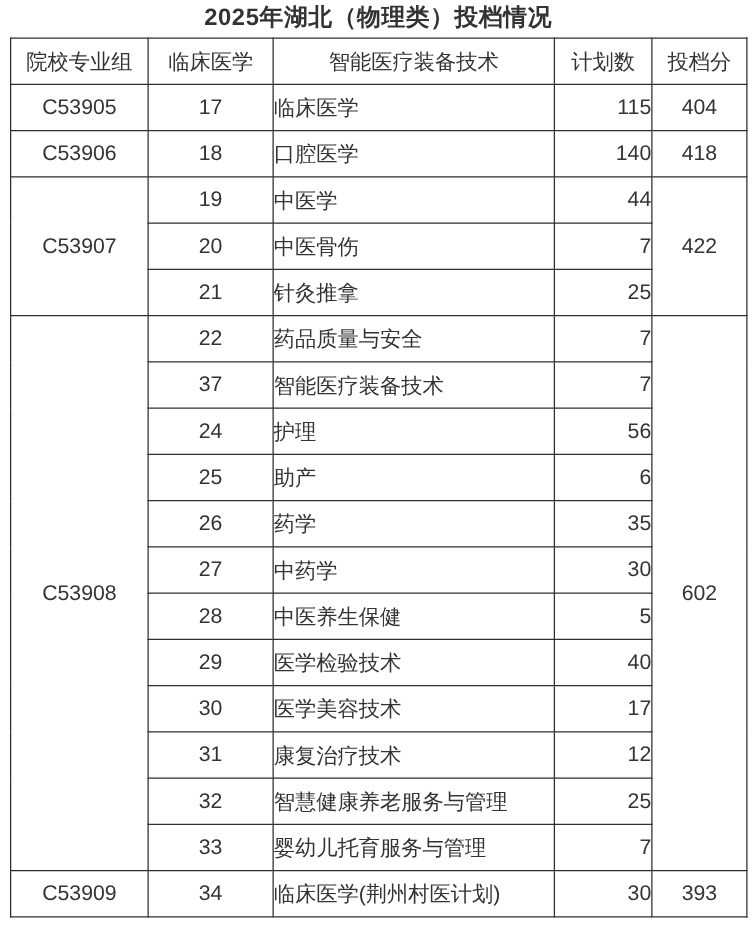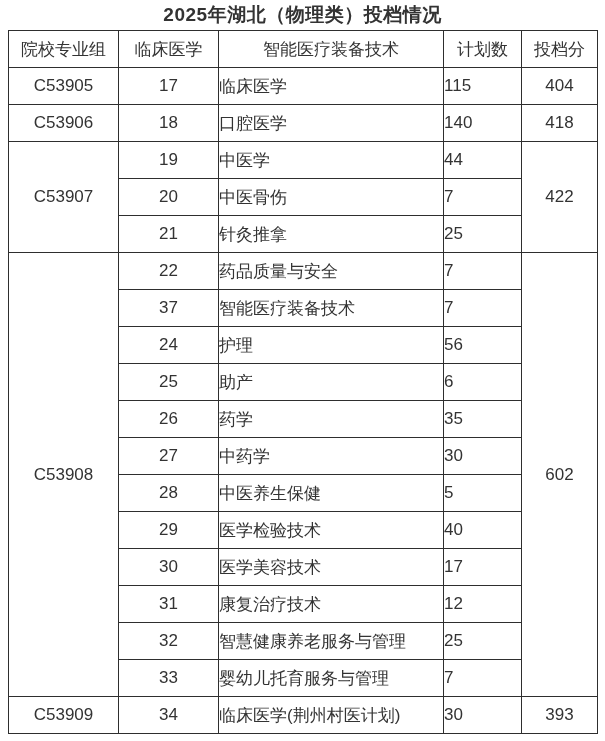--- a/index.html
+++ b/index.html
@@ -44,21 +44,21 @@
     background: #ffffff;
   }
   .col-group  { width: 110px; }
   .col-code   { width: 100px; }
   .col-name   { width: 225px; }
   .col-plan   { width: 78px;  }
   .col-score  { width: 76px;  }
 
   .c-center { text-align: center; }
   .c-name   { text-align: left;  padding-left: 12px; }
-  .c-plan   { padding-right: 9px; }
+  .c-plan   { text-align: right; padding-right: 9px; }
 </style>
 </head>
 <body>
 
 <div class="page">
   <div class="title">2025年湖北（物理类）投档情况</div>
 
   <table class="admission">
     <colgroup>
       <col class="col-group">

